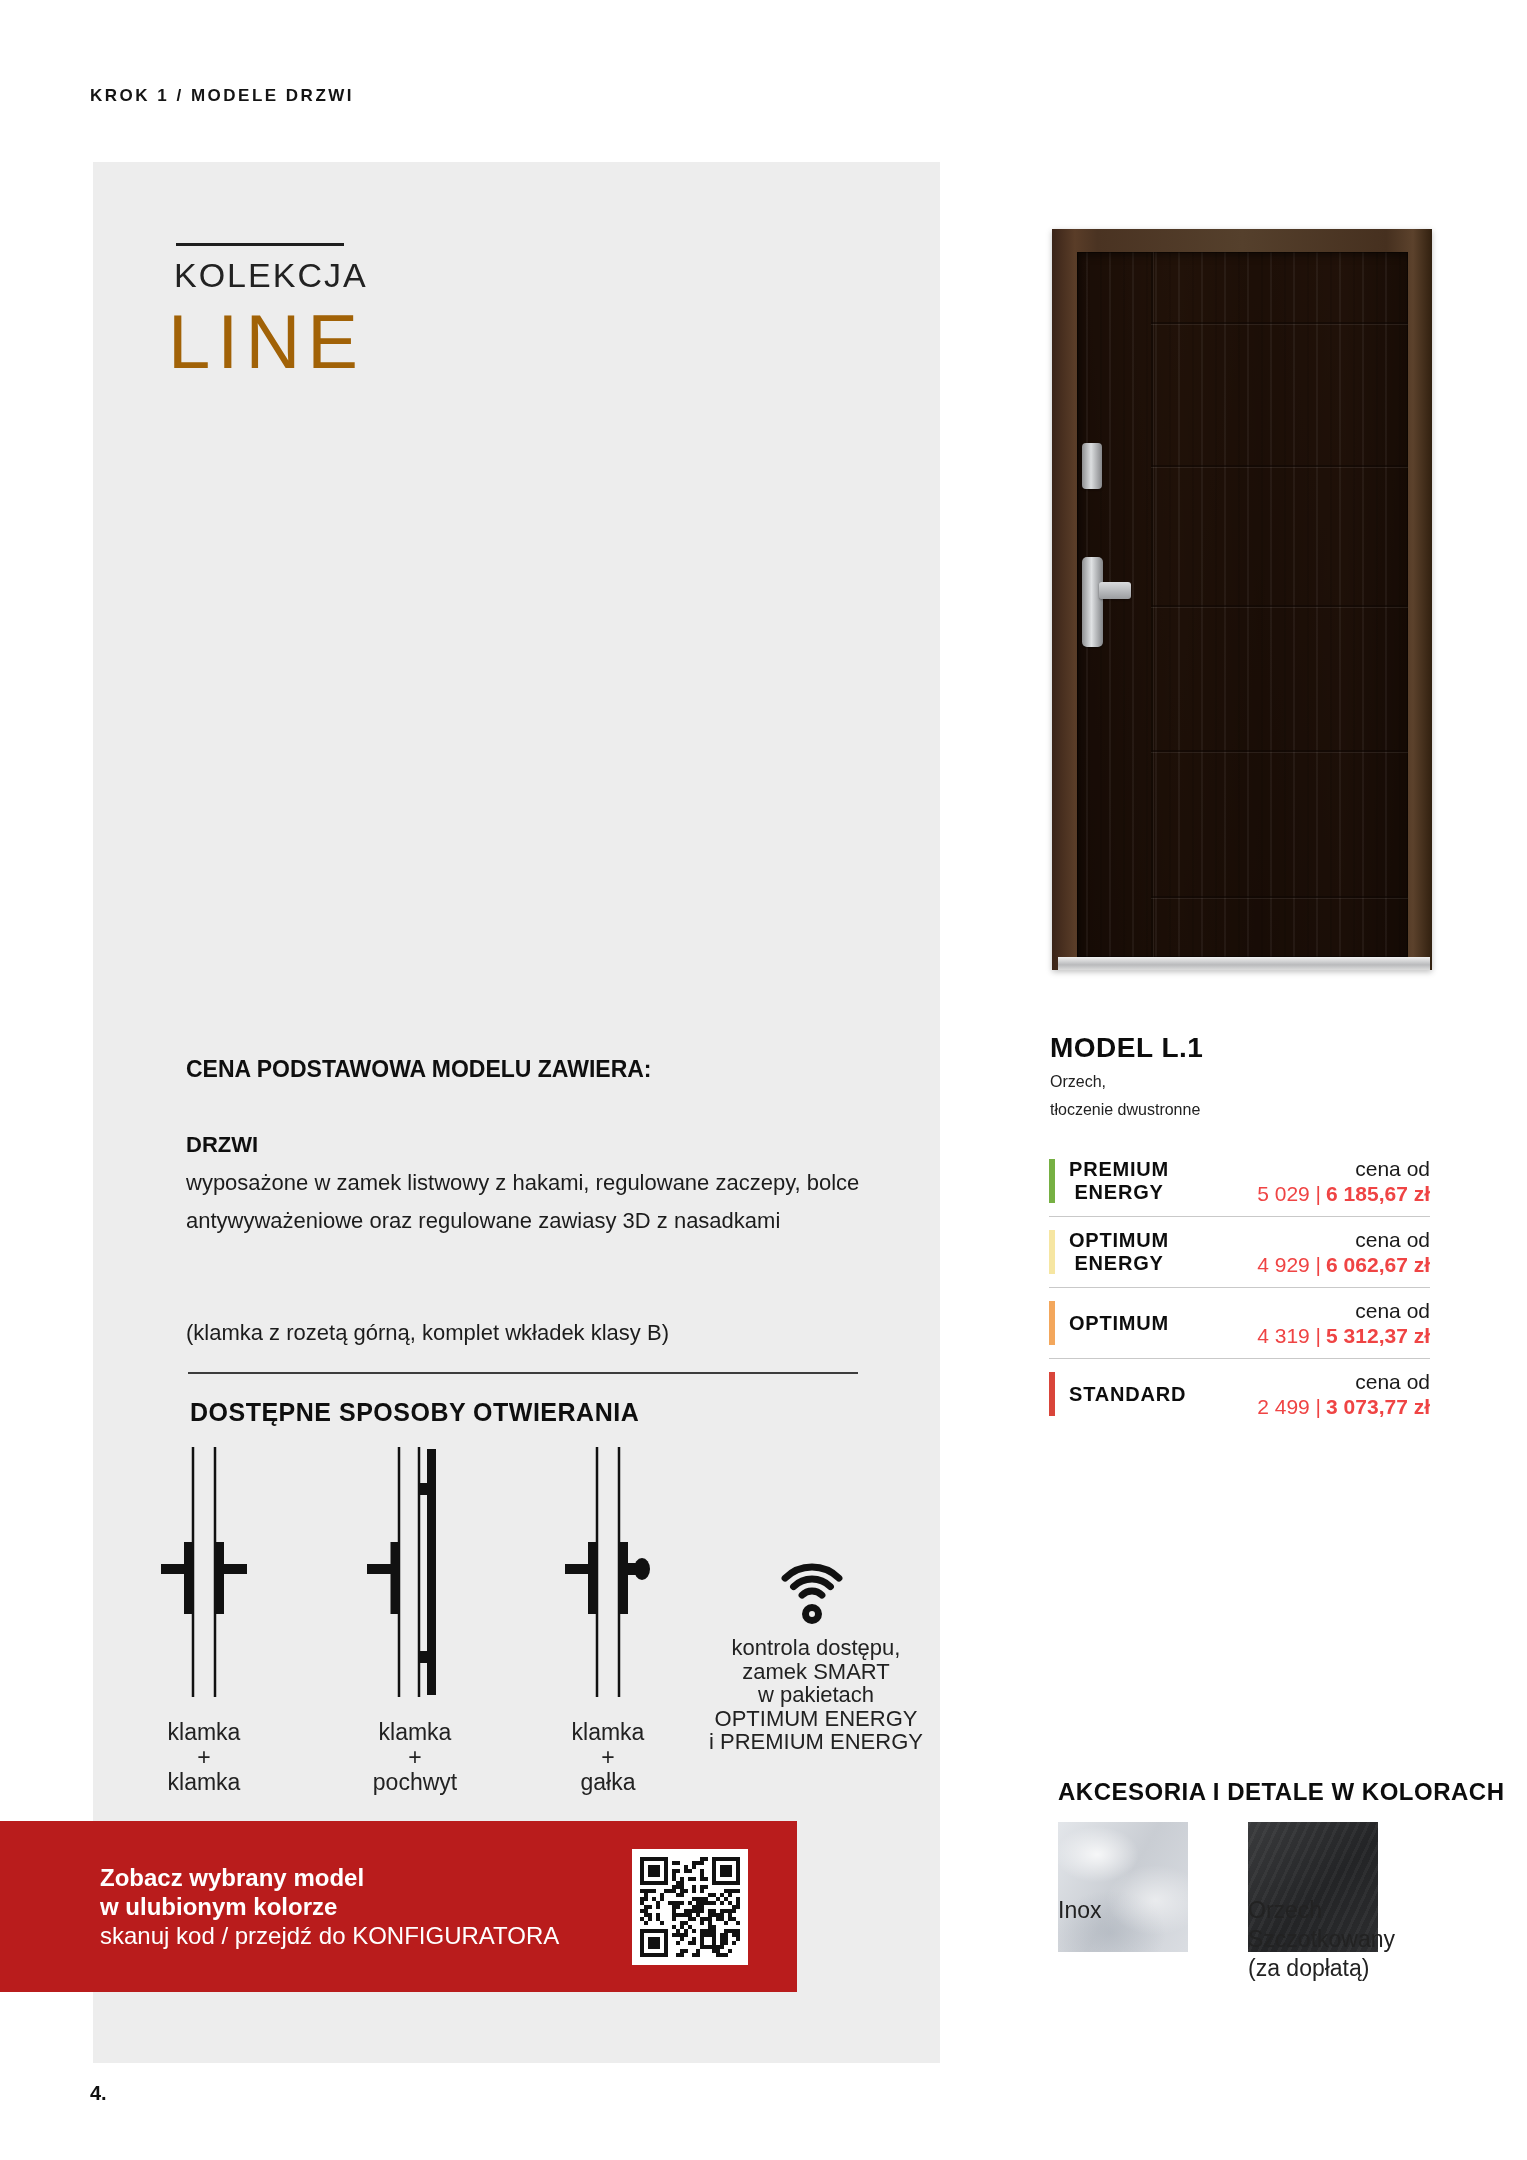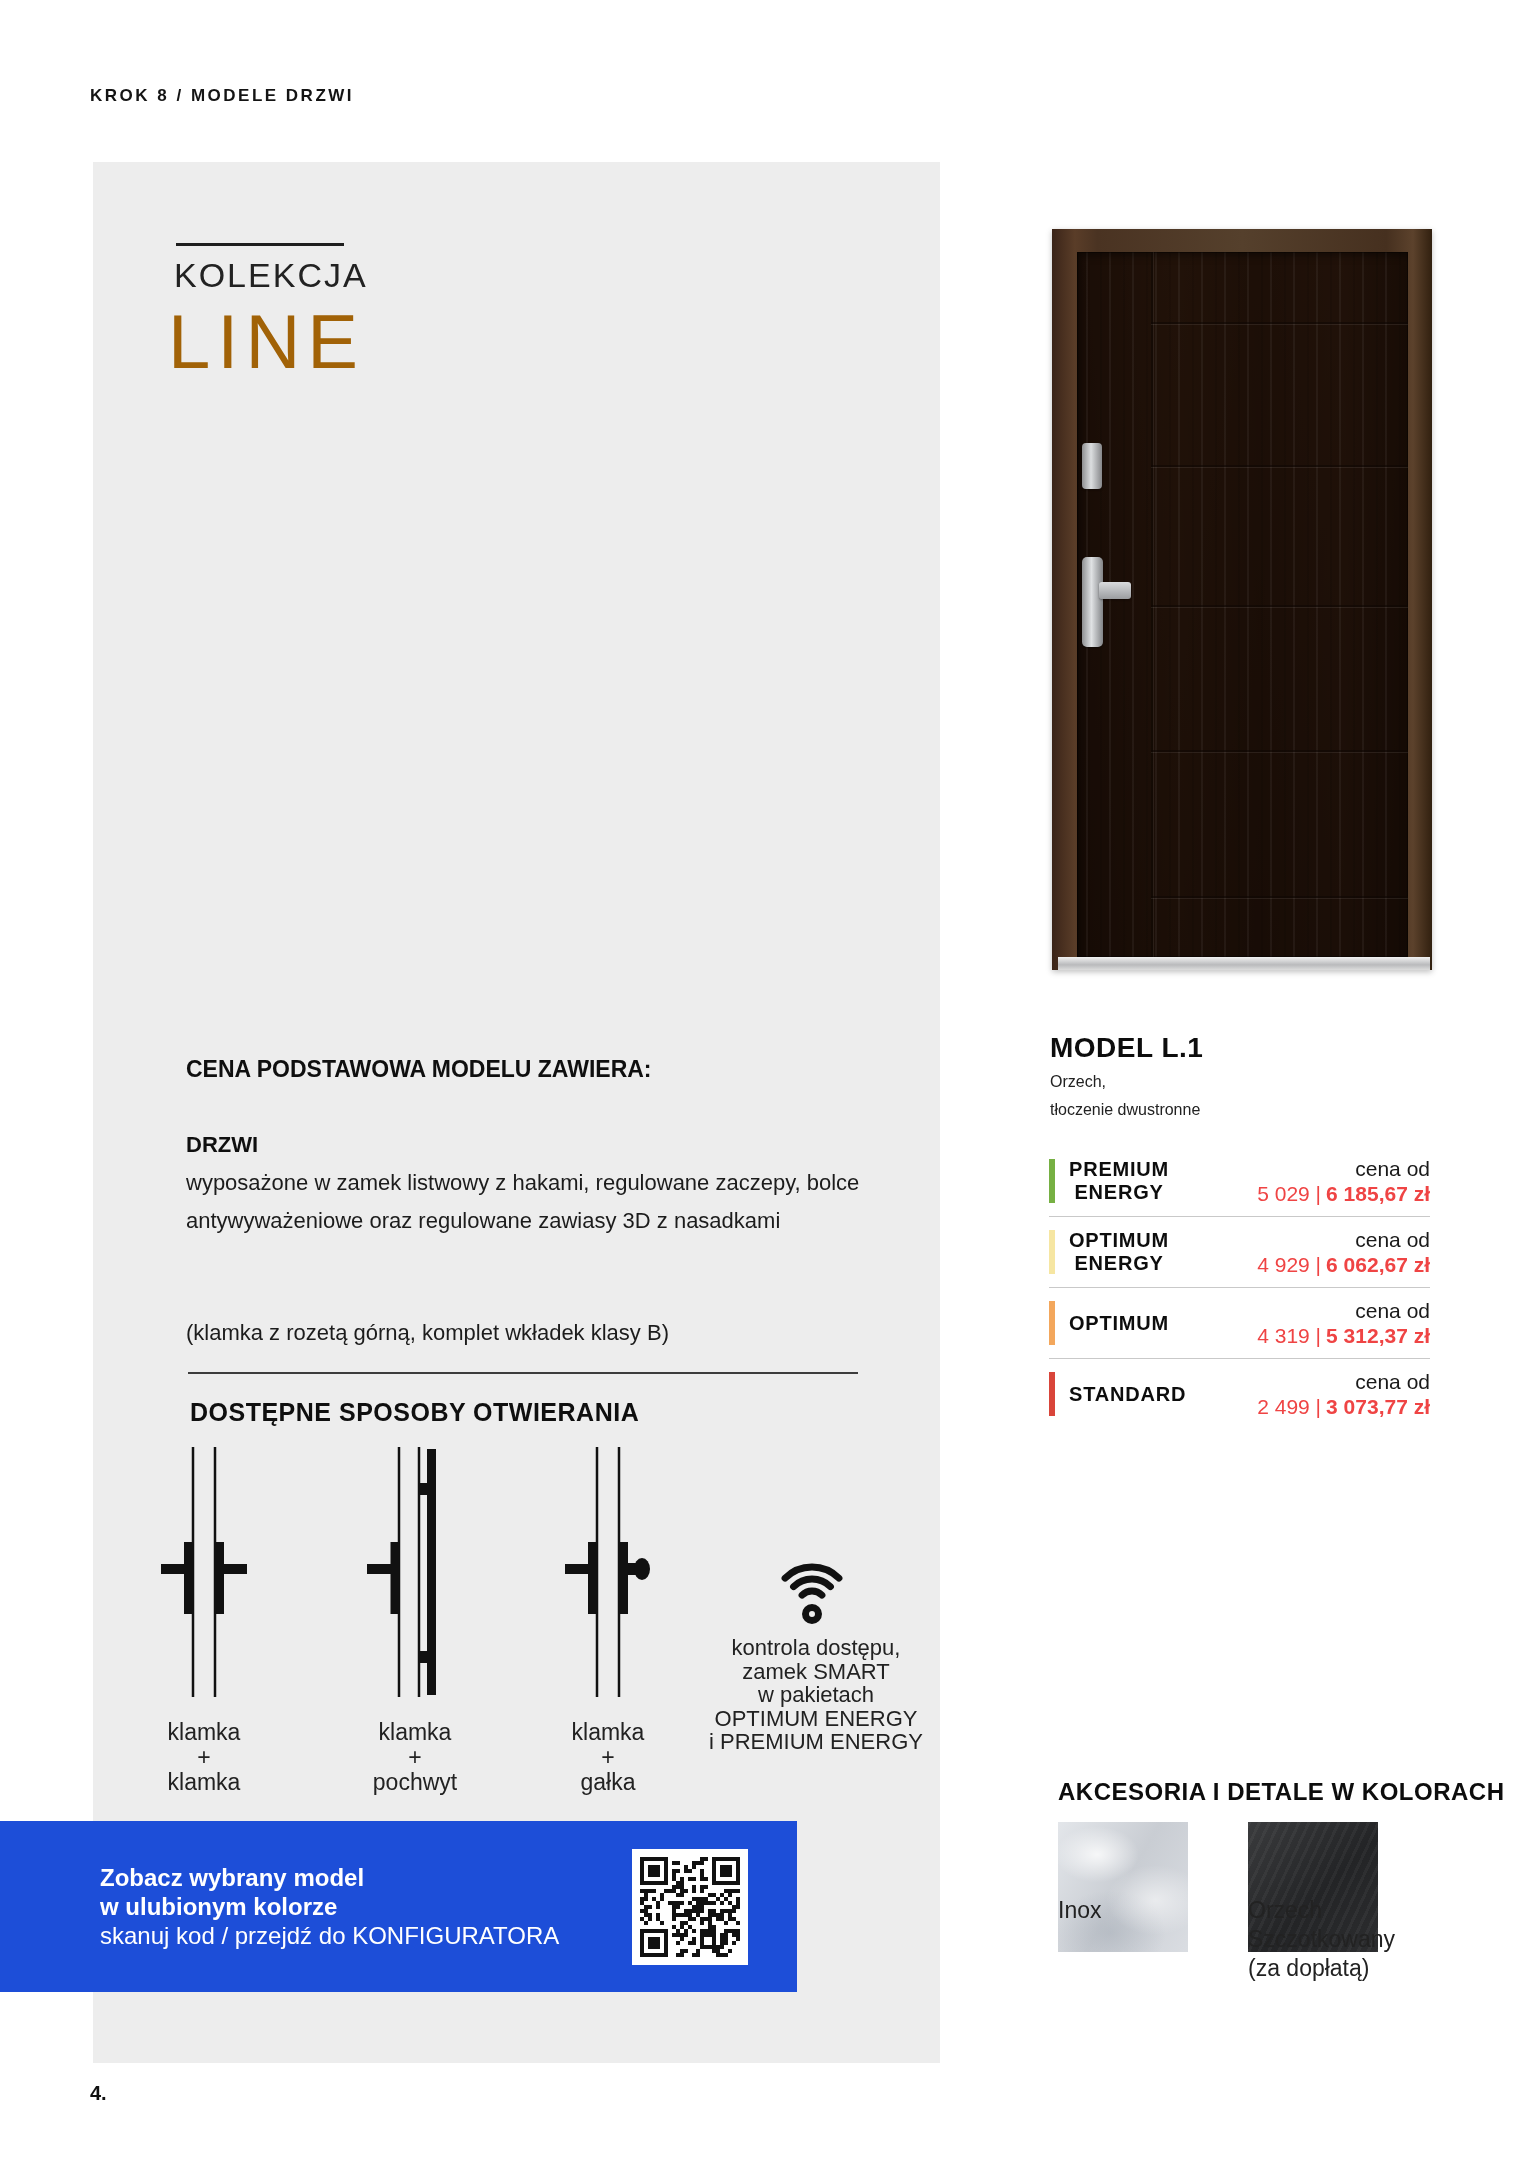--- a/index.html
+++ b/index.html
@@ -28,21 +28,21 @@
 
   .dostepne-rule{left:188px;top:1372px;width:670px;height:2px;background:#3c3c3c;}
   .dostepne-title{left:190px;top:1398px;font-size:25px;font-weight:bold;letter-spacing:0.5px;color:#0f0f0f;}
 
   .opening-icon{top:1447px;width:120px;height:250px;}
   .opening-label{top:1720px;width:170px;text-align:center;font-size:23px;line-height:25px;color:#222;}
   .wifi-icon{left:762px;top:1545px;width:100px;height:80px;}
   .smart-caption{left:676px;top:1636px;width:280px;text-align:center;font-size:22px;line-height:23.5px;color:#222;}
 
   
-  .banner{left:0;top:1821px;width:797px;height:171px;background:#1d4ed8;display:flex;align-items:center;}
+  .banner{left:0;top:1821px;width:797px;height:171px;background:#b91c1c;display:flex;align-items:center;}
   .banner-text{padding-left:100px;color:#fff;line-height:29px;font-size:24px;}
   .banner-text .b{font-weight:bold;}
   .qr-box{left:632px;top:28px;width:100px;height:100px;background:#fff;padding:8px;position:absolute;}
 
   
   .door{left:1052px;top:229px;width:380px;height:741px;
     background:linear-gradient(90deg,#3a2418 0%,#5a3d28 6%,#4a3322 12%,#55402c 50%,#46301f 88%,#5c422c 95%,#31200f 100%);
     box-shadow:0 2px 6px rgba(0,0,0,0.25);}
   .door-leaf{position:absolute;left:25px;top:23px;width:331px;height:705px;
     background:
@@ -93,21 +93,21 @@
   .swatch-label{top:1896px;font-size:23px;line-height:29px;color:#222;}
 
   .page-number{left:90px;top:2082px;font-size:20px;font-weight:bold;color:#111;}
 
   svg .stroke{stroke:#111;fill:none;}
   svg .fill{fill:#111;}
 </style>
 </head>
 <body>
 
-<div class="abs breadcrumb nowrap">KROK 8 / MODELE DRZWI</div>
+<div class="abs breadcrumb nowrap">KROK 1 / MODELE DRZWI</div>
 
 <div class="abs panel"></div>
 
 <div class="abs collection-rule"></div>
 <div class="abs collection-eyebrow nowrap">KOLEKCJA</div>
 <div class="abs collection-name nowrap">LINE</div>
 
 <div class="abs cena-title nowrap">CENA PODSTAWOWA MODELU ZAWIERA:</div>
 
 <div class="abs spec-block spec-drzwi">

